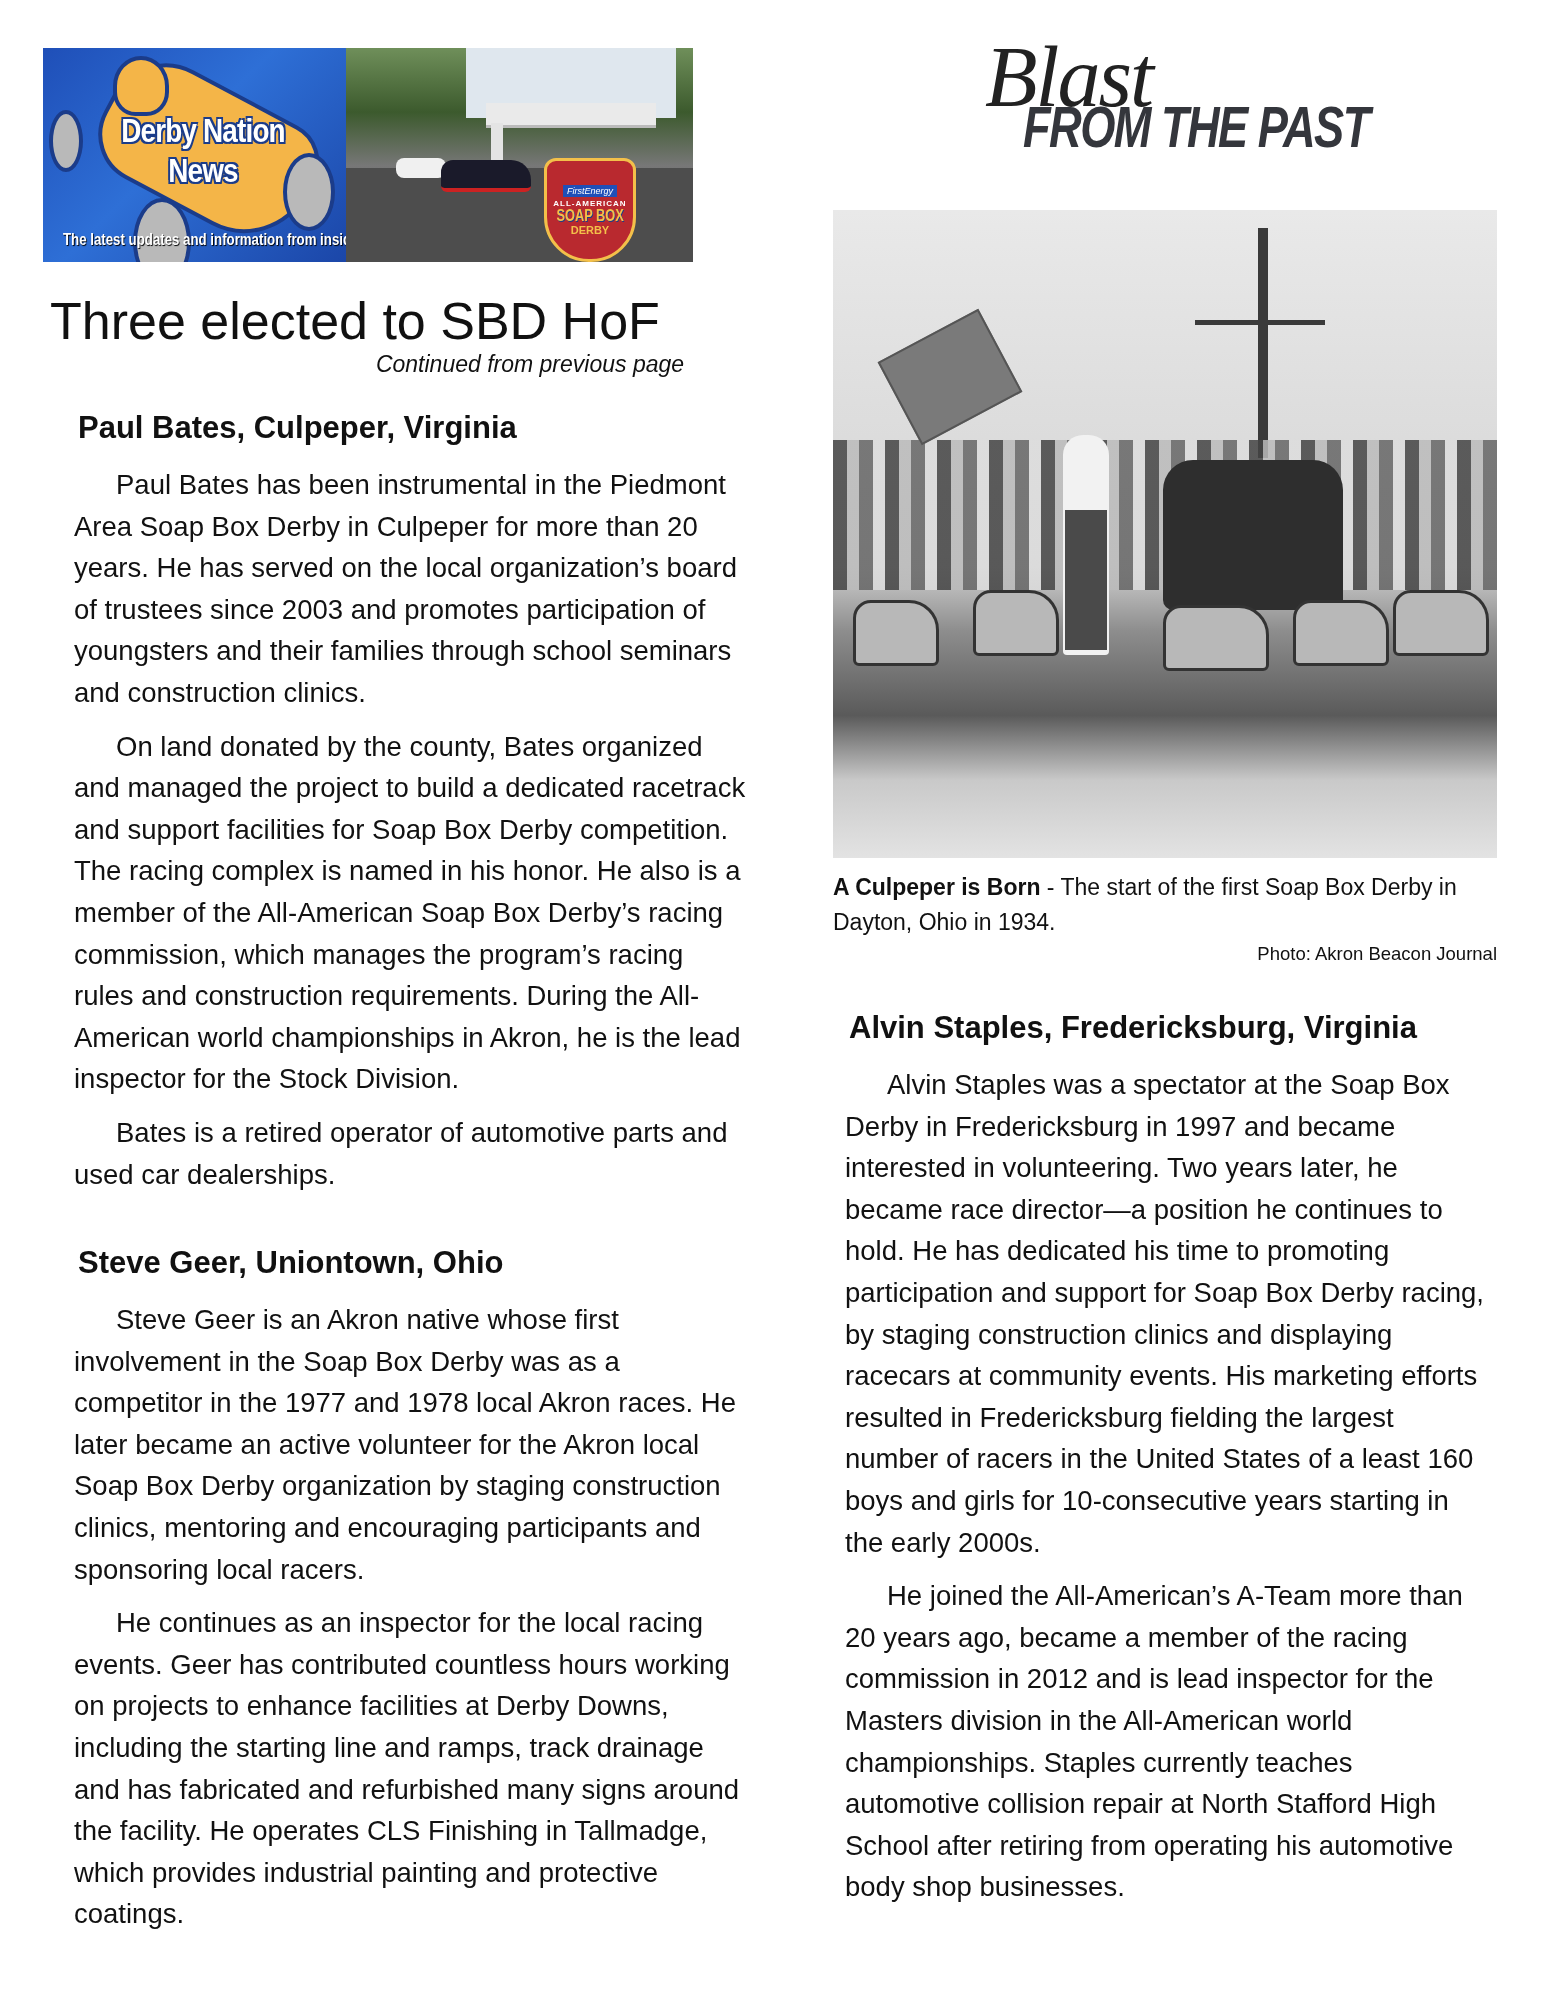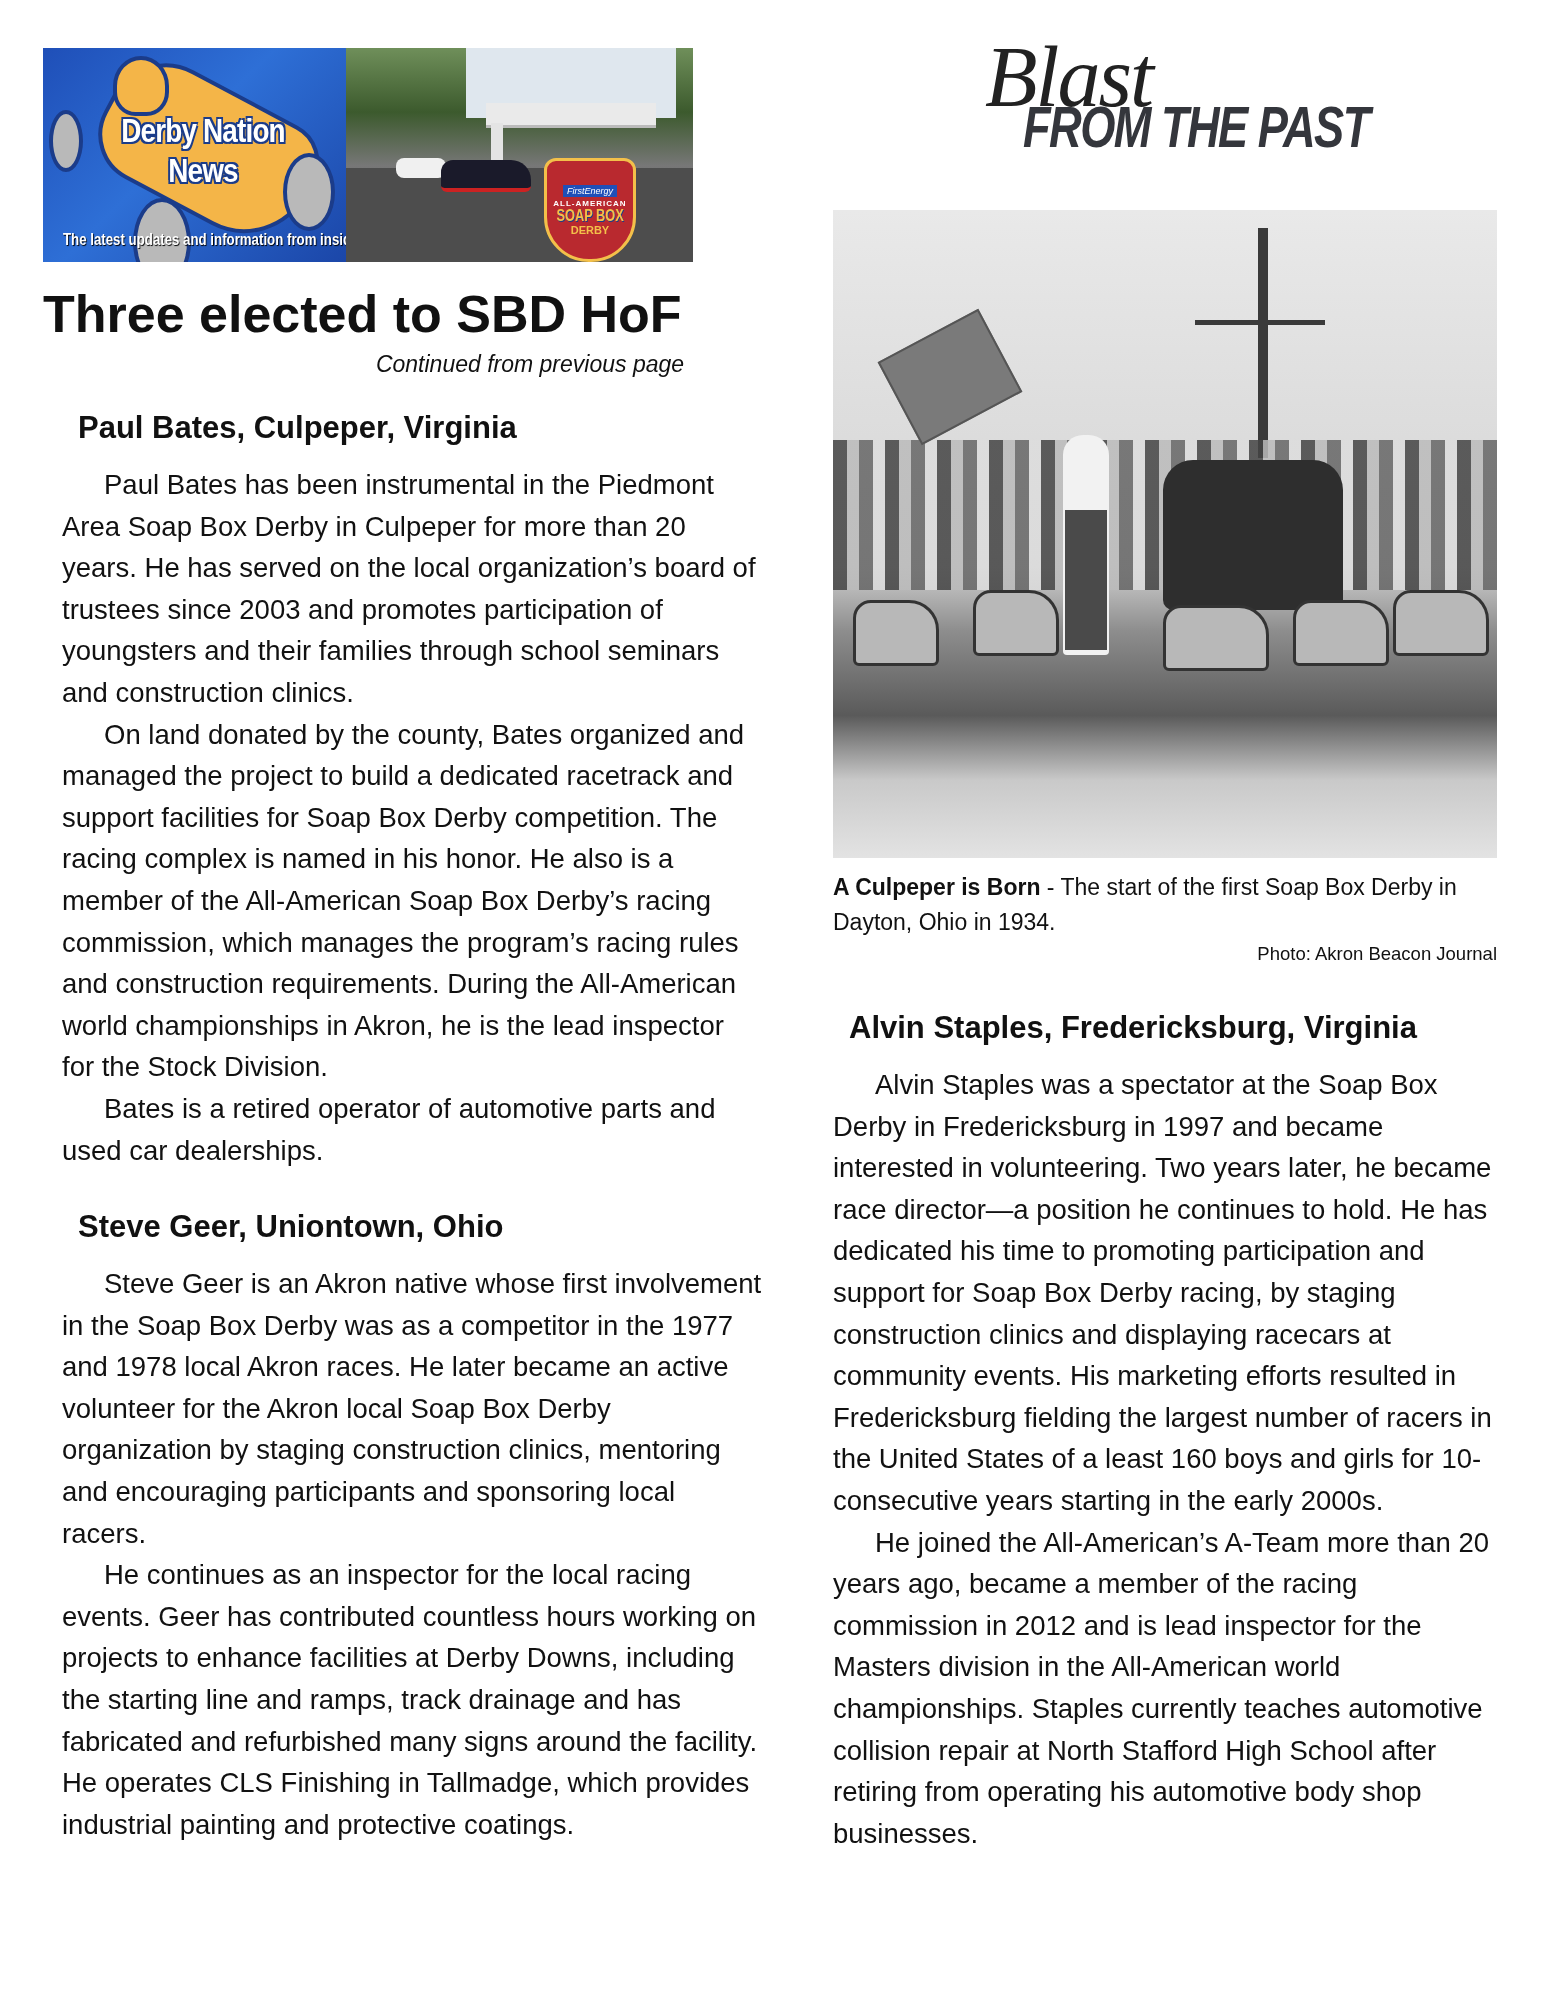--- a/index.html
+++ b/index.html
@@ -50,31 +50,31 @@
 
   
   .blast { position: absolute; left: 985px; top: 34px; width: 345px; height: 140px; }
   .blast-script { font-family: "Liberation Serif", serif; font-style: italic; font-size: 86px; line-height: 86px;
                   color: #222; letter-spacing: -2px; font-weight: normal; }
   .blast-block { font-family: "Liberation Sans", sans-serif; font-weight: bold; font-style: italic;
                  font-size: 58px; line-height: 58px; color: #34363c; margin-top: -22px;
                  letter-spacing: -2px; transform: scaleX(0.78); white-space: nowrap; }
 
   
-  .headline { position: absolute; left: 43px; top: 282px; margin: 0; font-weight: bold;
+  .headline { position: absolute; left: 43px; top: 282px; margin: 7px; font-weight: normal;
               font-size: 52px; line-height: 64px; color: #111; white-space: nowrap; }
   .continued { position: absolute; left: 300px; width: 460px; top: 350px; text-align: center;
                font-style: italic; font-size: 23px; line-height: 28px; color: #111; }
 
   
   .col { position: absolute; }
   .col-left { left: 62px; top: 392px; width: 700px; }
   .col-right { left: 833px; top: 992px; width: 670px; }
   .section-head { margin: 16px; font-weight: bold; font-size: 31px; line-height: 40px; color: #111; white-space: nowrap; }
-  .para { margin: 0; font-size: 27.5px; line-height: 41.6px; text-indent: 42px; color: #111; }
+  .para { margin: 12px; font-size: 27.5px; line-height: 41.6px; text-indent: 42px; color: #111; }
   .gap { height: 20px; }
 
   
   .photo { position: absolute; left: 833px; top: 210px; width: 664px; height: 648px; overflow: hidden;
            background: linear-gradient(180deg, #e9e9e9 0%, #dcdcdc 35%, #cfcfcf 55%, #8d8d8d 65%, #5a5a5a 78%, #c9c9c9 88%, #e3e3e3 100%); }
   .pole { position: absolute; left: 425px; top: 18px; width: 10px; height: 230px; background: #3a3a3a; }
   .crossbar { position: absolute; left: 362px; top: 110px; width: 130px; height: 5px; background: #3a3a3a; }
   .flag { position: absolute; left: 60px; top: 120px; width: 110px; height: 90px; background: #7a7a7a;
           transform: rotate(-28deg); border: 2px solid #555; }
   .crowd { position: absolute; left: 0; top: 230px; width: 100%; height: 150px;

